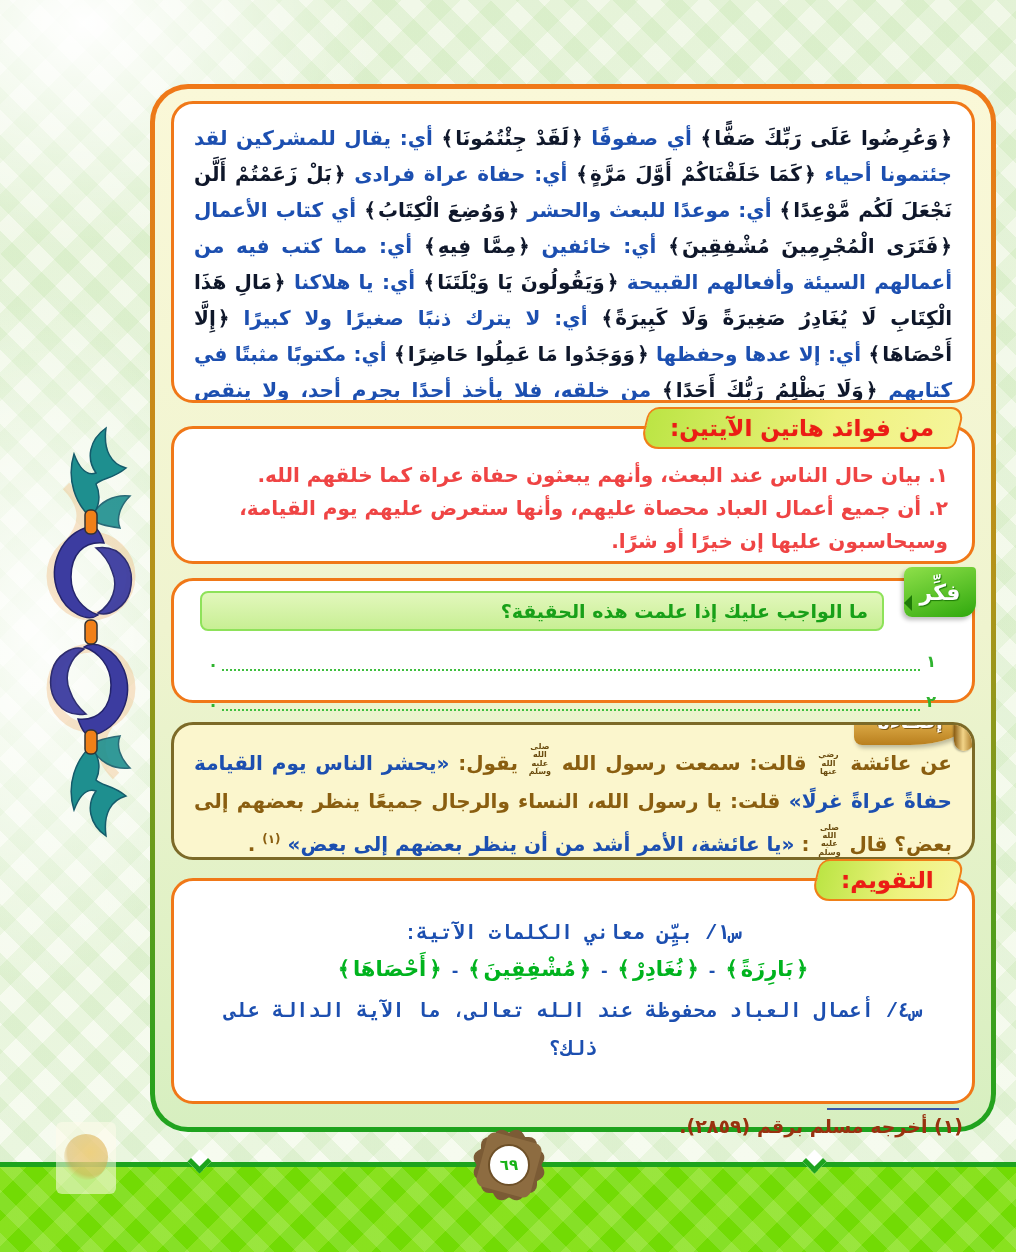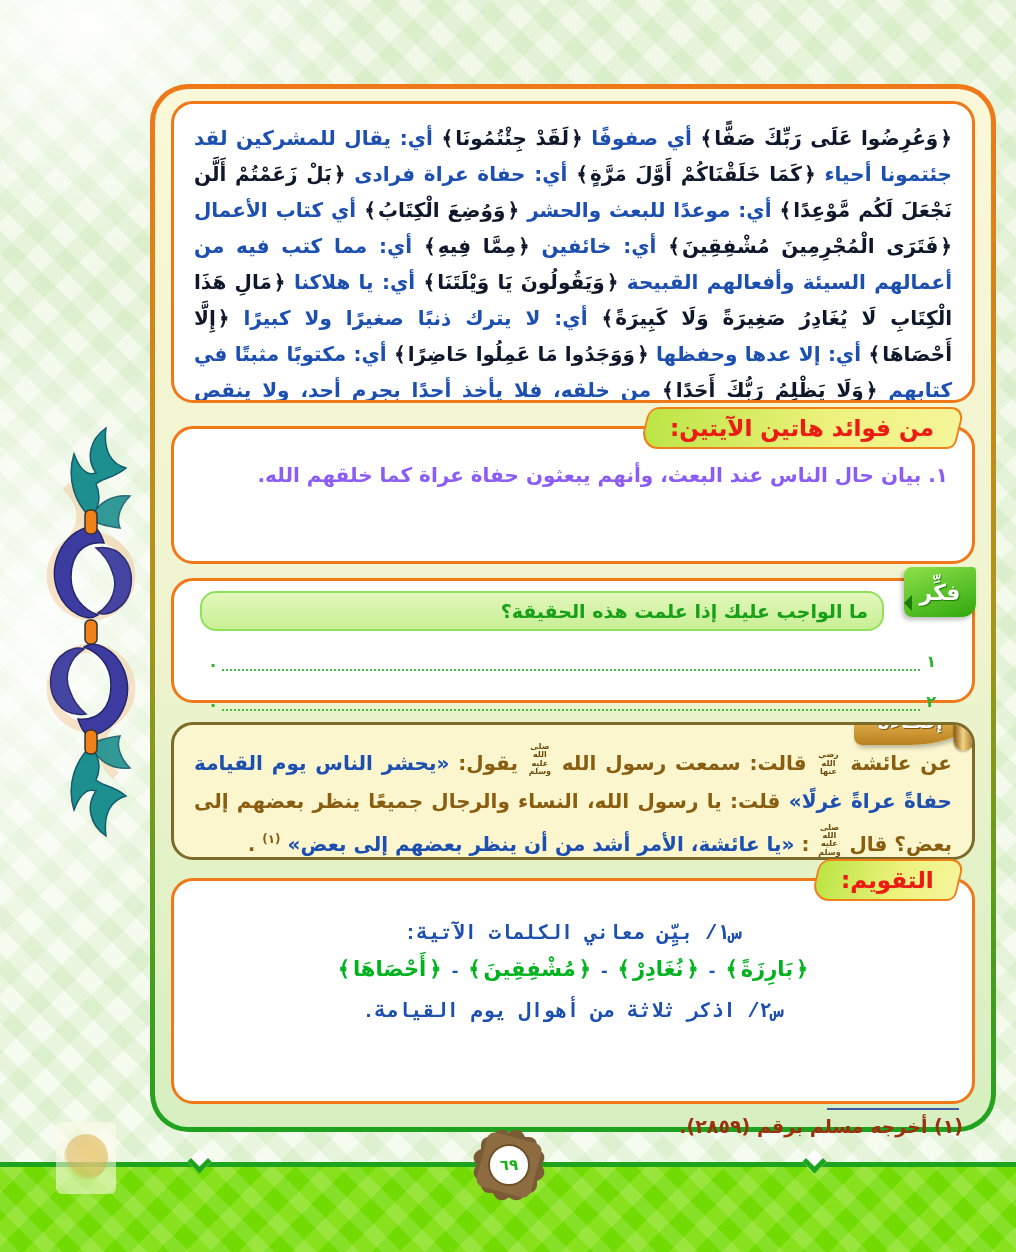--- a/index.html
+++ b/index.html
@@ -53,21 +53,21 @@
     transform:skewX(-14deg); padding:5px 24px; z-index:3;
   }
   .tab > span {
     display:block; transform:skewX(14deg);
     color:#EC1C15; font-weight:bold; font-size:23px; line-height:28px;
     text-shadow:0 0 1px rgba(200,40,20,.4);
   }
   
   #box-fawaid { top:337px; height:138px; padding:30px 24px 6px; }
   .fawaid-item {
-    color:#8b5cf6; font-weight:bold; font-size:20px; line-height:33px;
+    color:#ef4444; font-weight:bold; font-size:20px; line-height:33px;
     text-align:right; direction:rtl;
   }
   
   #box-fikr { top:489px; height:125px; padding:10px 26px; }
   .fikr-badge {
     position:absolute; top:-14px; right:-4px; width:72px; height:50px;
     background:linear-gradient(160deg,#8FE04A,#2FA80D);
     border-radius:8px 4px 14px 8px; z-index:4;
     box-shadow:-2px 3px 4px rgba(0,0,0,.25);
     display:flex; align-items:center; justify-content:center;
@@ -75,21 +75,21 @@
   .fikr-badge::after {
     content:""; position:absolute; left:-8px; bottom:6px;
     border:8px solid transparent; border-right-color:#1E7A08;
   }
   .fikr-badge span {
     color:#ffffff; font-weight:bold; font-size:22px;
     text-shadow:1px 1px 1px #1E7A08;
   }
   .fikr-bar {
     margin-right:62px; height:40px; background:linear-gradient(180deg,#E2F7BC,#C8EF94);
-    border:2px solid #8EE25A; border-radius:16px;
+    border:2px solid #8EE25A; border-radius:8px;
     display:flex; align-items:center; padding:0 14px;
   }
   .fikr-bar span { color:#18A018; font-weight:bold; font-size:19px; }
   .dotrow { display:flex; align-items:flex-end; margin-top:21px; padding:0 10px; direction:rtl; }
   .dotnum { color:#2FB32F; font-weight:bold; font-size:16px; }
   .dotlead { flex:1; border-bottom:2px dotted #3FBF3F; height:14px; margin:0 6px; }
   .dotend { color:#2FB32F; font-weight:bold; font-size:16px; }
   
   #box-idaah { top:633px; height:138px; background:#FBF6CD; border-color:#7C6A28; padding:18px 20px 6px; overflow:hidden; }
   .idaah-badge {
@@ -206,20 +206,21 @@
     <div class="box" id="box-tafsir">
       <div class="tafsir-text"><span class="seg-verse">وَعُرِضُوا عَلَى رَبِّكَ صَفًّا</span> <span class="seg-plain">أي صفوفًا</span> <span class="seg-verse">لَقَدْ جِئْتُمُونَا</span> <span class="seg-plain">أي: يقال للمشركين لقد جئتمونا أحياء</span> <span class="seg-verse">كَمَا خَلَقْنَاكُمْ أَوَّلَ مَرَّةٍ</span> <span class="seg-plain">أي: حفاة عراة فرادى</span> <span class="seg-verse">بَلْ زَعَمْتُمْ أَلَّن نَجْعَلَ لَكُم مَّوْعِدًا</span> <span class="seg-plain">أي: موعدًا للبعث والحشر</span> <span class="seg-verse">وَوُضِعَ الْكِتَابُ</span> <span class="seg-plain">أي كتاب الأعمال</span> <span class="seg-verse">فَتَرَى الْمُجْرِمِينَ مُشْفِقِينَ</span> <span class="seg-plain">أي: خائفين</span> <span class="seg-verse">مِمَّا فِيهِ</span> <span class="seg-plain">أي: مما كتب فيه من أعمالهم السيئة وأفعالهم القبيحة</span> <span class="seg-verse">وَيَقُولُونَ يَا وَيْلَتَنَا</span> <span class="seg-plain">أي: يا هلاكنا</span> <span class="seg-verse">مَالِ هَذَا الْكِتَابِ لَا يُغَادِرُ صَغِيرَةً وَلَا كَبِيرَةً</span> <span class="seg-plain">أي: لا يترك ذنبًا صغيرًا ولا كبيرًا</span> <span class="seg-verse">إِلَّا أَحْصَاهَا</span> <span class="seg-plain">أي: إلا عدها وحفظها</span> <span class="seg-verse">وَوَجَدُوا مَا عَمِلُوا حَاضِرًا</span> <span class="seg-plain">أي: مكتوبًا مثبتًا في كتابهم</span> <span class="seg-verse">وَلَا يَظْلِمُ رَبُّكَ أَحَدًا</span> <span class="seg-plain">من خلقه، فلا يأخذ أحدًا بجرم أحد، ولا ينقص ثواب أحد.</span> </div>
     </div>
 
     <div class="box" id="box-fawaid">
       <div class="tab">
         <span>من فوائد هاتين الآيتين:</span>
       </div>
       <div>
           <div class="fawaid-item">١. بيان حال الناس عند البعث، وأنهم يبعثون حفاة عراة كما خلقهم الله.</div>
+          <div class="fawaid-item">٢. أن جميع أعمال العباد محصاة عليهم، وأنها ستعرض عليهم يوم القيامة، وسيحاسبون عليها إن خيرًا أو شرًا.</div>
         </div>
     </div>
 
     <div class="box" id="box-fikr">
       <div class="fikr-badge">
         <span>فكِّر</span>
       </div>
       <div class="fikr-bar">
         <span>ما الواجب عليك إذا علمت هذه الحقيقة؟</span>
       </div>
@@ -243,21 +244,21 @@
       </div>
       <div class="idaah-text"><span class="seg-narr">عن عائشة</span> <span class="seg-honor">رضي الله عنها</span> <span class="seg-narr">قالت: سمعت رسول الله</span> <span class="seg-honor">صلى الله عليه وسلم</span> <span class="seg-narr">يقول:</span> <span class="seg-quote">«يحشر الناس يوم القيامة حفاةً عراةً غرلًا»</span> <span class="seg-narr">قلت: يا رسول الله، النساء والرجال جميعًا ينظر بعضهم إلى بعض؟ قال</span> <span class="seg-honor">صلى الله عليه وسلم</span> <span class="seg-narr">:</span> <span class="seg-quote">«يا عائشة، الأمر أشد من أن ينظر بعضهم إلى بعض»</span> <span class="seg-sup">(١)</span> <span class="seg-narr">.</span> </div>
     </div>
 
     <div class="box" id="box-taqwim">
       <div class="tab">
         <span>التقويم:</span>
       </div>
       <div class="q">س١/ بيِّن معاني الكلمات الآتية:</div>
       <div class="verse-row"><span class="verse-word">بَارِزَةً</span><span class="word-sep">-</span><span class="verse-word">نُغَادِرْ</span><span class="word-sep">-</span><span class="verse-word">مُشْفِقِينَ</span><span class="word-sep">-</span><span class="verse-word">أَحْصَاهَا</span></div>
-      <div class="q">س٢/ اذكر ثلاثة من أهوال يوم القيامة.</div>
+      <div class="q">س٤/ أعمال العباد محفوظة عند الله تعالى، ما الآية الدالة على ذلك؟</div>
     </div>
 
     <div class="footnote">
       <div class="fn-line"></div>
       <div class="fn-text">(١) أخرجه مسلم برقم (٢٨٥٩).</div>
     </div>
 
   </div>
 </div>
 

